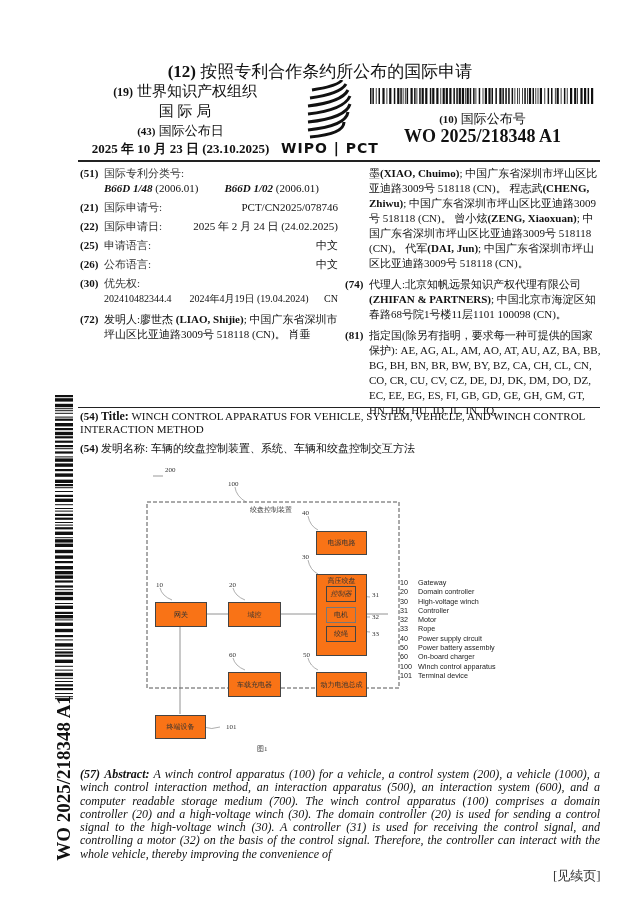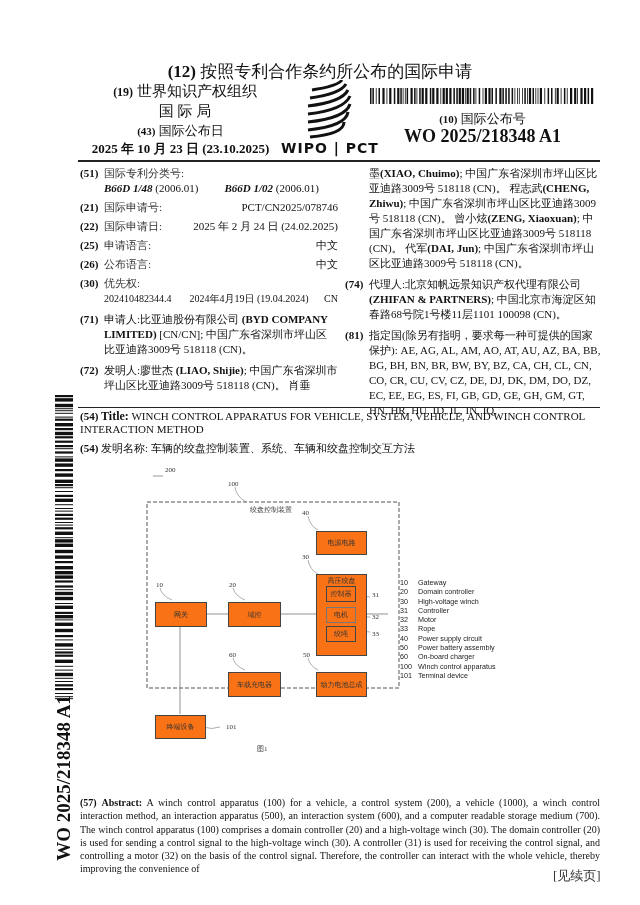--- a/index.html
+++ b/index.html
@@ -45,21 +45,21 @@
 
   
   #diagram { left:140px; top:460px; width:420px; height:300px; }
   .dlbl { position:absolute; font-size:7px; color:#333; }
   .dbox { position:absolute; border:1px solid #444; font-size:7px; color:#333;
           display:flex; align-items:center; justify-content:center; background:#f97316; }
   #legend { left:400px; top:578px; width:160px; font-family:"Liberation Sans",sans-serif; font-size:7.2px; line-height:9.3px; color:#222; }
   #legend .r { display:flex; }
   #legend .n { width:18px; }
 
-  #abstract { left:80px; top:796px; width:520px; font-size:10px; line-height:13.3px; text-align:justify; }
+  #abstract { left:80px; top:768px; width:520px; font-size:12px; line-height:13.3px; text-align:justify;font-style:italic; }
   #continued { left:553px; top:867px; font-size:13px; color:#333; }
 </style>
 </head>
 <body>
 
 <div class="abs" id="hdr-title">
   <span class="b">(12)</span>
   <span>按照专利合作条约所公布的国际申请</span>
 </div>
 
@@ -204,23 +204,20 @@
   <div style="margin-bottom:6px;">
     <div class="row" style="margin-bottom:0;">
         <span class="code">(30)</span>
         <span class="lbl">优先权:</span>
       </div>
     <div style="display:flex;padding-left:24px;font-size:10px;">
       <span>202410482344.4</span>
       <span style="margin-left:18px;">2024年4月19日 (19.04.2024)</span>
       <span style="margin-left:auto;">CN</span>
     </div>
-  </div>
-  <div class="hang" style="margin-bottom:6px;">
-    <span class="b" style="display:inline-block;width:24px;text-indent:0;">(71)</span><span>申请人:</span><span>比亚迪股份有限公司</span> <span class="b">(BYD COMPANY LIMITED)</span> <span>[CN/CN]; 中国广东省深圳市坪山区比亚迪路3009号 518118 (CN)。</span>
   </div>
   <div class="hang">
     <span class="b" style="display:inline-block;width:24px;text-indent:0;">(72)</span><span>发明人:</span><span>廖世杰</span> <span class="b">(LIAO, Shijie)</span><span>; 中国广东省深圳市坪山区比亚迪路3009号 518118 (CN)。 肖垂</span>
   </div>
 </div>
 
 <div class="abs col" id="col-right">
   <div style="padding-left:24px;margin-bottom:6px;">
     <span>墨</span><span class="b">(XIAO, Chuimo)</span><span>; 中国广东省深圳市坪山区比亚迪路3009号 518118 (CN)。</span>
     <span>程志武</span><span class="b">(CHENG, Zhiwu)</span><span>; 中国广东省深圳市坪山区比亚迪路3009号 518118 (CN)。</span>
@@ -357,21 +354,21 @@
   <div class="dlbl" style="left:88px;top:20px;">100</div>
   <div class="dlbl" style="left:110px;top:45px;">绞盘控制装置</div>
 
   <div class="dlbl" style="left:162px;top:49px;">40</div>
   <div class="dbox" style="left:176px;top:71px;width:49px;height:22px;">电源电路</div>
 
   <div class="dlbl" style="left:162px;top:93px;">30</div>
   <div class="dbox" style="left:176px;top:114px;width:49px;height:79px;align-items:flex-start;padding-top:1px;">
     <span>高压绞盘</span>
   </div>
-  <div class="dbox" style="left:186px;top:126px;width:28px;height:14px;border-width:1.4px;">控制器</div>
+  <div class="dbox" style="left:186px;top:126px;width:28px;height:14px;border-width:1.4px;font-style:italic;">控制器</div>
   <div class="dbox" style="left:186px;top:147px;width:28px;height:14px;border-color:#777;text-align:center;">电机</div>
   <div class="dbox" style="left:186px;top:166px;width:28px;height:14px;border-width:1.3px;">绞绳</div>
   <div class="dlbl" style="left:232px;top:131px;">31</div>
   <div class="dlbl" style="left:232px;top:153px;">32</div>
   <div class="dlbl" style="left:232px;top:170px;">33</div>
 
   <div class="dlbl" style="left:16px;top:121px;">10</div>
   <div class="dbox" style="left:15px;top:142px;width:50px;height:23px;">网关</div>
 
   <div class="dlbl" style="left:89px;top:121px;">20</div>

